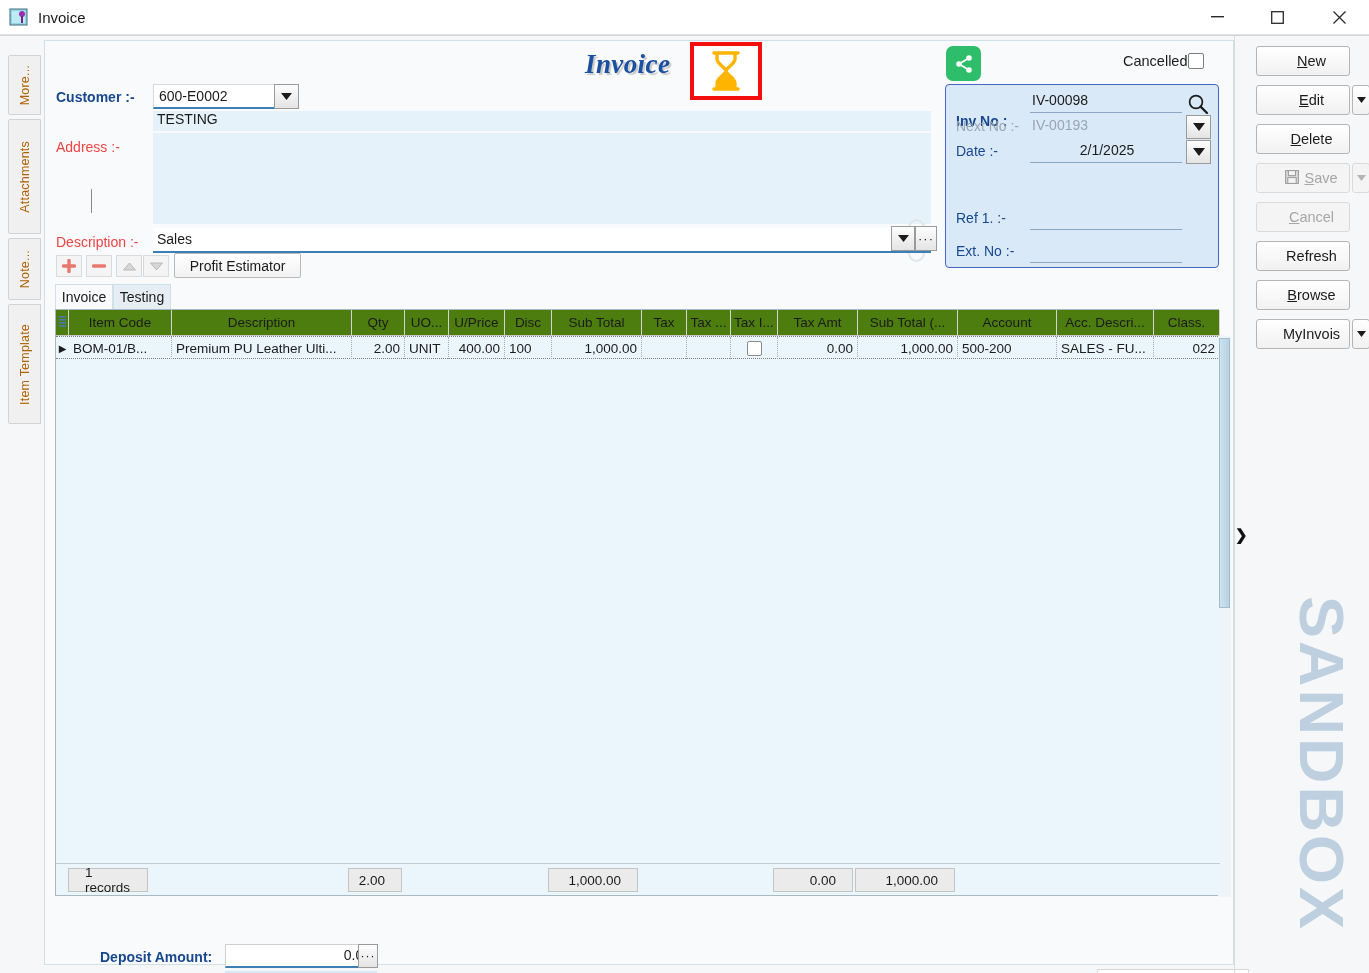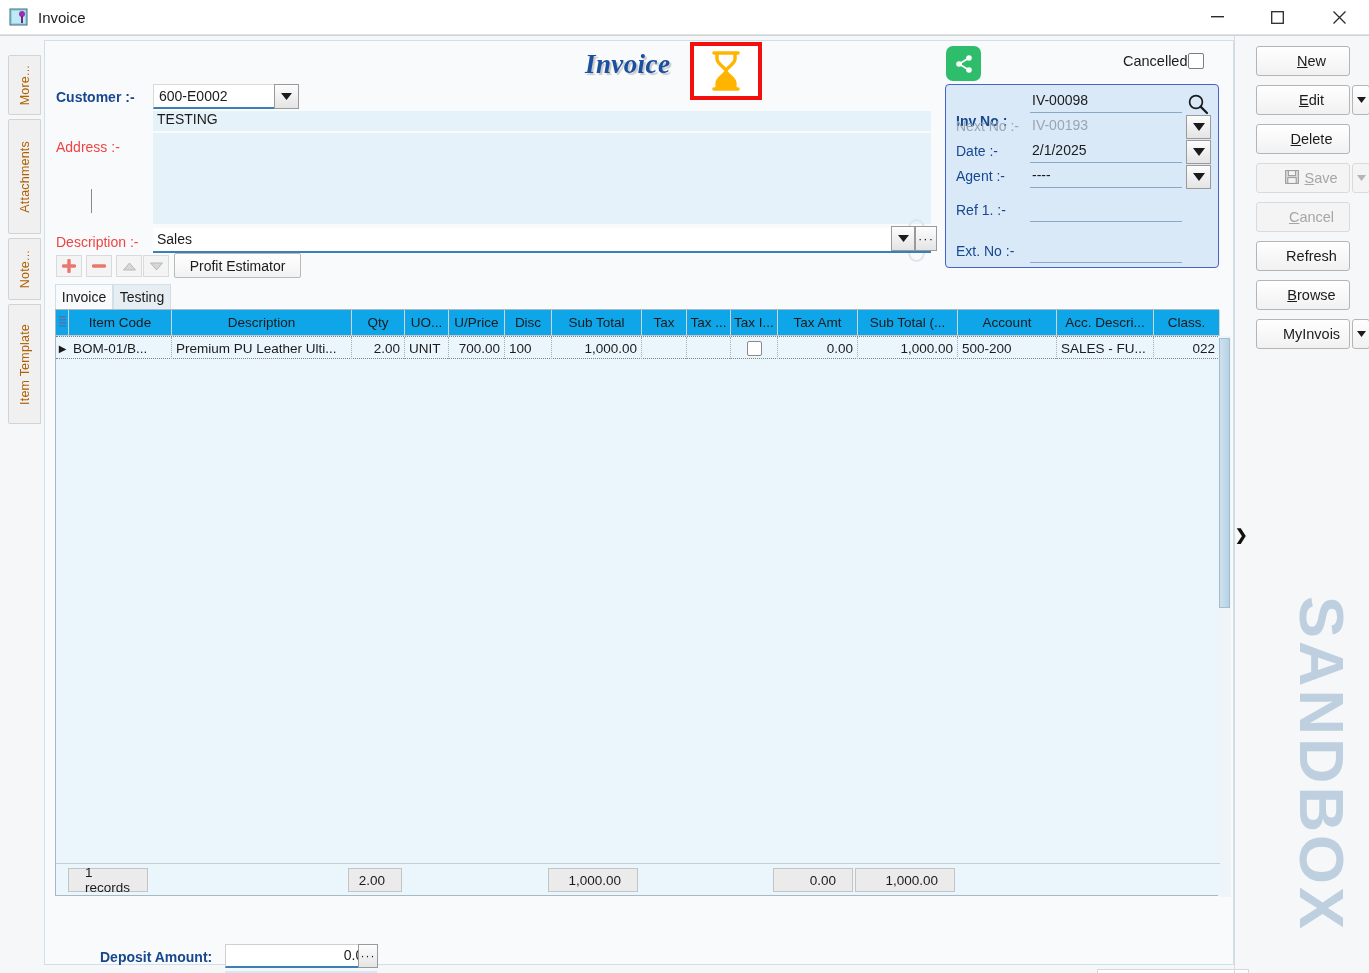--- a/index.html
+++ b/index.html
@@ -184,21 +184,21 @@
   #tab-1 { left: 58px; width: 58px; }
 
   
   #grid {
     position: absolute; left: 10px; top: 268px; width: 1164px; height: 587px;
     background: #eaf5fc;
     border: 1px solid #a9b9c4;
   }
   #grid-head {
     position: absolute; left: 0; top: 0; width: 1164px; height: 26px;
-    background: #0ea5e9;
+    background: #4d7c0f;
     border-bottom: 1px solid #c8c8c8;
     display: flex;
   }
   .hcell {
     height: 25px;
     border-right: 1px solid #d3d3d3;
     display: flex; align-items: center; justify-content: center;
     font-size: 13.5px; color: #1b1b1b;
     overflow: hidden; white-space: nowrap;
   }
@@ -502,21 +502,21 @@
           <div class="hcell" style="width: 99px;">Account</div>
           <div class="hcell" style="width: 97px;">Acc. Descri...</div>
           <div class="hcell" style="width: 66px;">Class.</div>
         </div>
       <div id="grid-row">
         <div id="rowmarker">▶</div>
       <div class="dcell" style="width: 103px;">BOM-01/B...</div>
           <div class="dcell" style="width: 180px;">Premium PU Leather Ulti...</div>
           <div class="dcell r" style="width: 53px;">2.00</div>
           <div class="dcell" style="width: 44px;">UNIT</div>
-          <div class="dcell r" style="width: 56px;">700.00</div>
+          <div class="dcell r" style="width: 56px;">400.00</div>
           <div class="dcell" style="width: 47px;">100</div>
           <div class="dcell r" style="width: 90px;">1,000.00</div>
           <div class="dcell r" style="width: 45px;"></div>
           <div class="dcell r" style="width: 44px;"></div>
           <div class="dcell c" style="width: 47px;">
             <span style="width:15px;height:15px;background:#fff;border:1px solid #8a8a8a;border-radius:2px;display:inline-block"></span>
           </div>
           <div class="dcell r" style="width: 80px;">0.00</div>
           <div class="dcell r" style="width: 100px;">1,000.00</div>
           <div class="dcell" style="width: 99px;">500-200</div>
@@ -559,39 +559,30 @@
         </div>
         <div class="ip-row" style="top: 29px;">
           <div class="ip-lbl dim">Next No :-</div>
           <div class="ip-val dim">IV-00193</div>
           <div class="ddbtn ip-dd">
             <svg width="12" height="8">
               <path d="M0 0 L12 0 L6 8 Z" fill="#1b1b1b"></path>
             </svg>
           </div>
         </div>
-        <div class="ip-row" style="top: 54px;">
+        <div class="ip-row" style="top: 54px; text-align: center;">
           <div class="ip-lbl">Date :-</div>
           <div class="ip-val">2/1/2025</div>
           <div class="ddbtn ip-dd">
             <svg width="12" height="8">
               <path d="M0 0 L12 0 L6 8 Z" fill="#1b1b1b"></path>
             </svg>
           </div>
         </div>
-        <div class="ip-row" style="top: 79px;">
-          <div class="ip-lbl">Agent :-</div>
-          <div class="ip-val">----</div>
-          <div class="ddbtn ip-dd">
-            <svg width="12" height="8">
-              <path d="M0 0 L12 0 L6 8 Z" fill="#1b1b1b"></path>
-            </svg>
-          </div>
-        </div>
-        <div class="ip-row" style="top: 113px; text-align: center;">
+        <div class="ip-row" style="top: 121px; text-align: center;">
           <div class="ip-lbl">Ref 1. :-</div>
           <div class="ip-val"></div>
         </div>
         <div class="ip-row" style="top: 154px;">
           <div class="ip-lbl">Ext. No :-</div>
           <div class="ip-val"></div>
         </div>
       </div>
 
     <div class="lbl-bold" id="lbl-deposit">Deposit Amount:</div>

